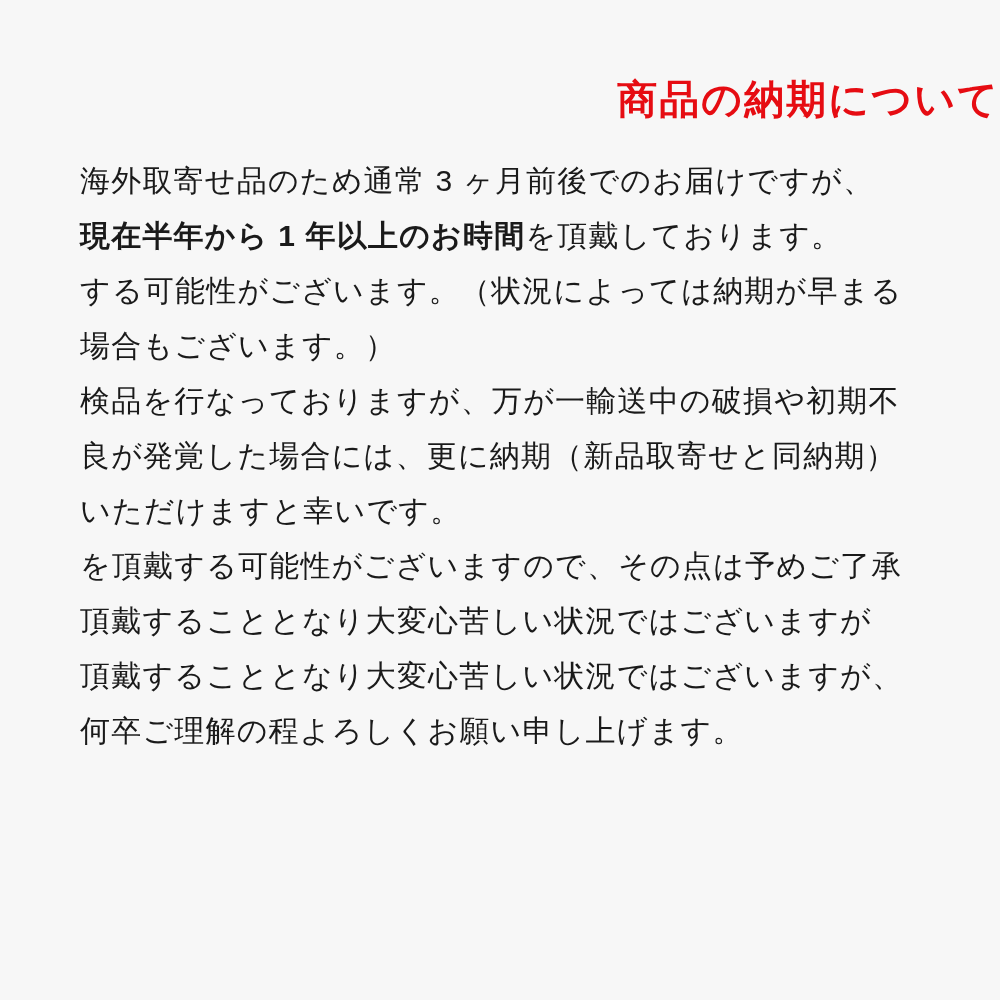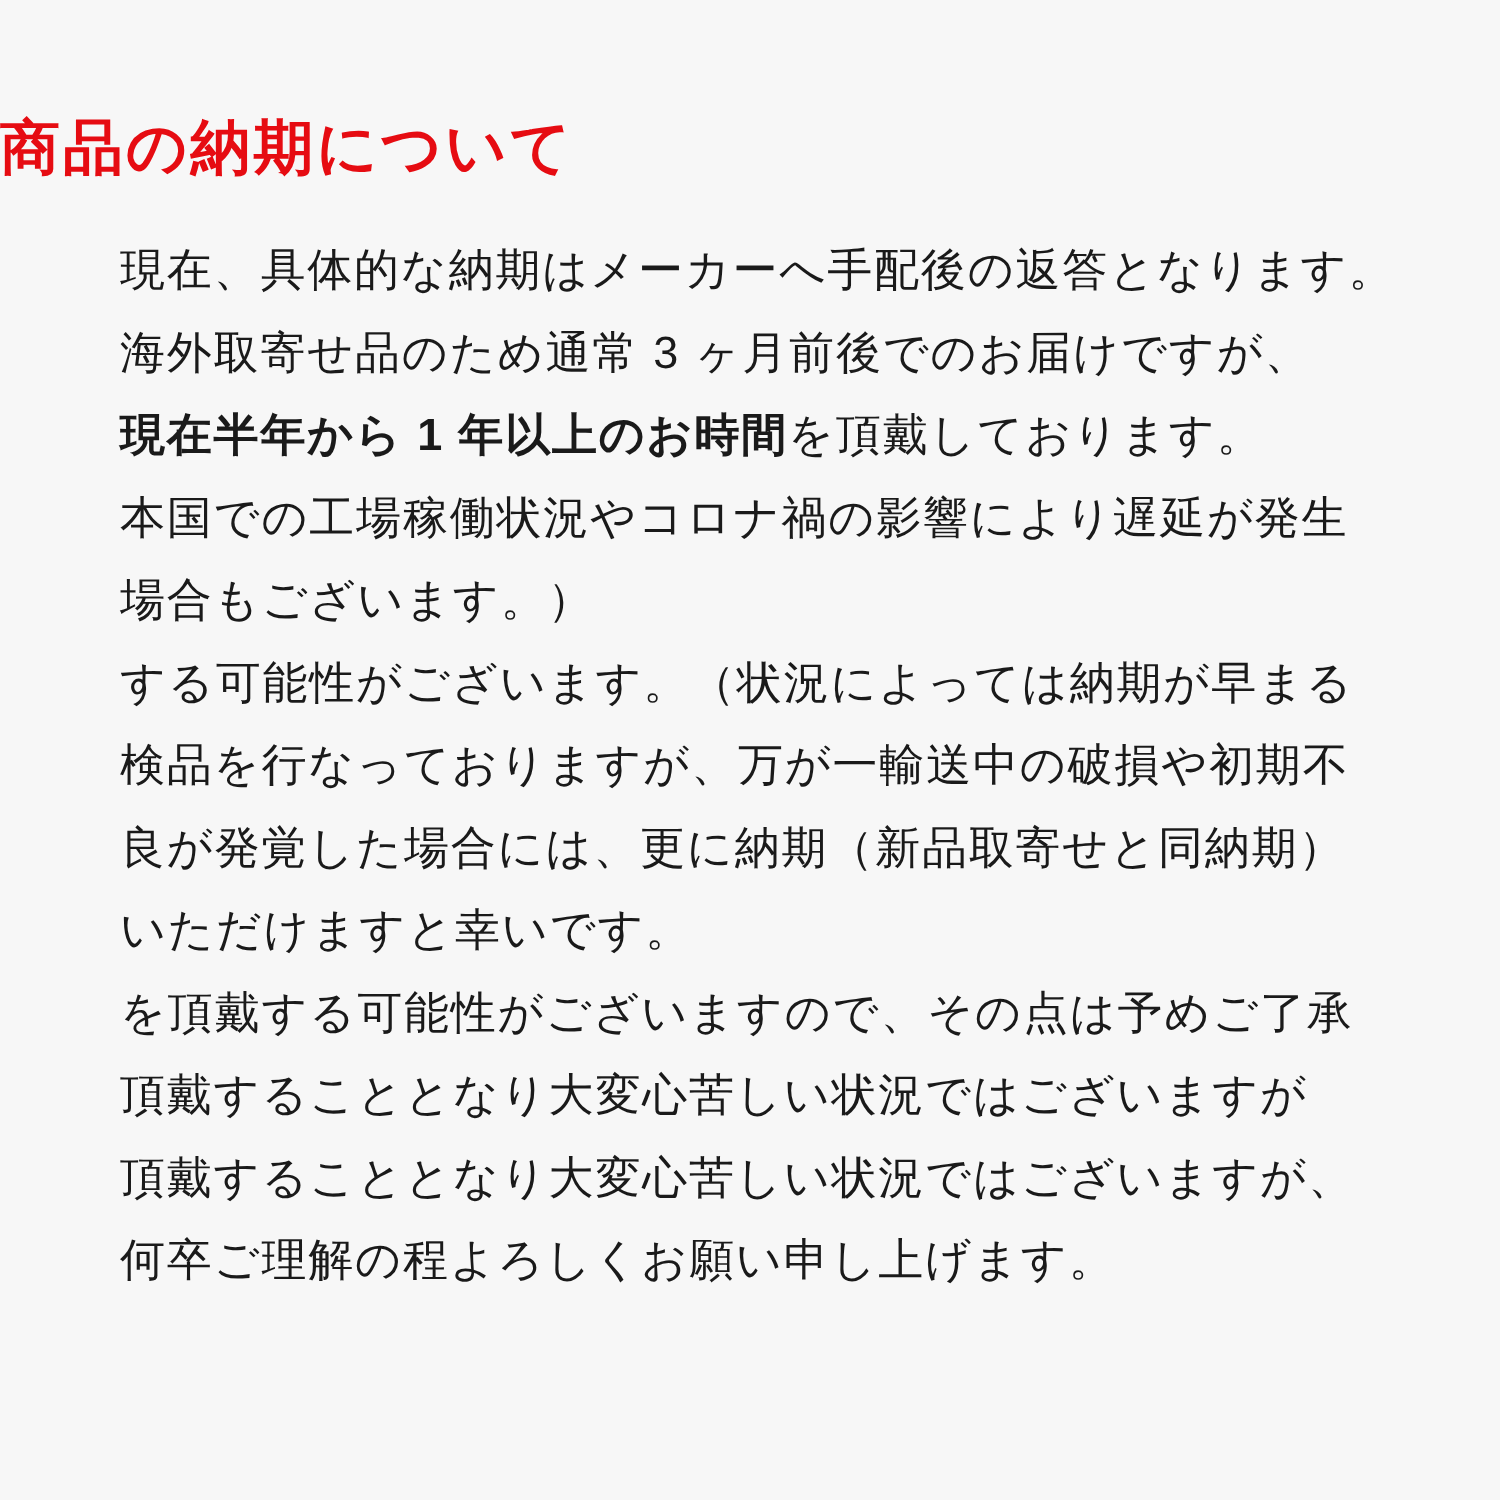--- a/index.html
+++ b/index.html
@@ -13,21 +13,21 @@
     font-family: "Liberation Sans", "DejaVu Sans", sans-serif;
     overflow: hidden;
   }
   .page {
     width: 1000px;
     height: 1000px;
     box-sizing: border-box;
   }
   .notice-title {
     padding-top: 76px;
-    text-align: left;
+    text-align: right;
     font-size: 40px;
     line-height: 46px;
     font-weight: 700;
     letter-spacing: 2px;
     color: var(--title-color, #e60c12);
   }
   .notice-body {
     margin: 31px 70px 0 80px;
     font-size: 30px;
     line-height: 55px;
@@ -42,28 +42,26 @@
   }
 </style>
 </head>
 <body>
 
 <div class="page">
 
   <div class="notice-title">商品の納期について</div>
 
   <div class="notice-body">
-    <div class="notice-line">現在、具体的な納期はメーカーへ手配後の返答となります。</div>
     <div class="notice-line">海外取寄せ品のため通常 3 ヶ月前後でのお届けですが、</div>
     <div class="notice-line">
       <span class="bold-seg">現在半年から 1 年以上のお時間</span><span>を頂戴しております。</span>
     </div>
-    <div class="notice-line">本国での工場稼働状況やコロナ禍の影響により遅延が発生</div>
+    <div class="notice-line">する可能性がございます。（状況によっては納期が早まる</div>
     <div class="notice-line">場合もございます。）</div>
-    <div class="notice-line">する可能性がございます。（状況によっては納期が早まる</div>
     <div class="notice-line">検品を行なっておりますが、万が一輸送中の破損や初期不</div>
     <div class="notice-line">良が発覚した場合には、更に納期（新品取寄せと同納期）</div>
     <div class="notice-line">いただけますと幸いです。</div>
     <div class="notice-line">を頂戴する可能性がございますので、その点は予めご了承</div>
     <div class="notice-line">頂戴することとなり大変心苦しい状況ではございますが</div>
     <div class="notice-line">頂戴することとなり大変心苦しい状況ではございますが、</div>
     <div class="notice-line">何卒ご理解の程よろしくお願い申し上げます。</div>
   </div>
 
 </div>

